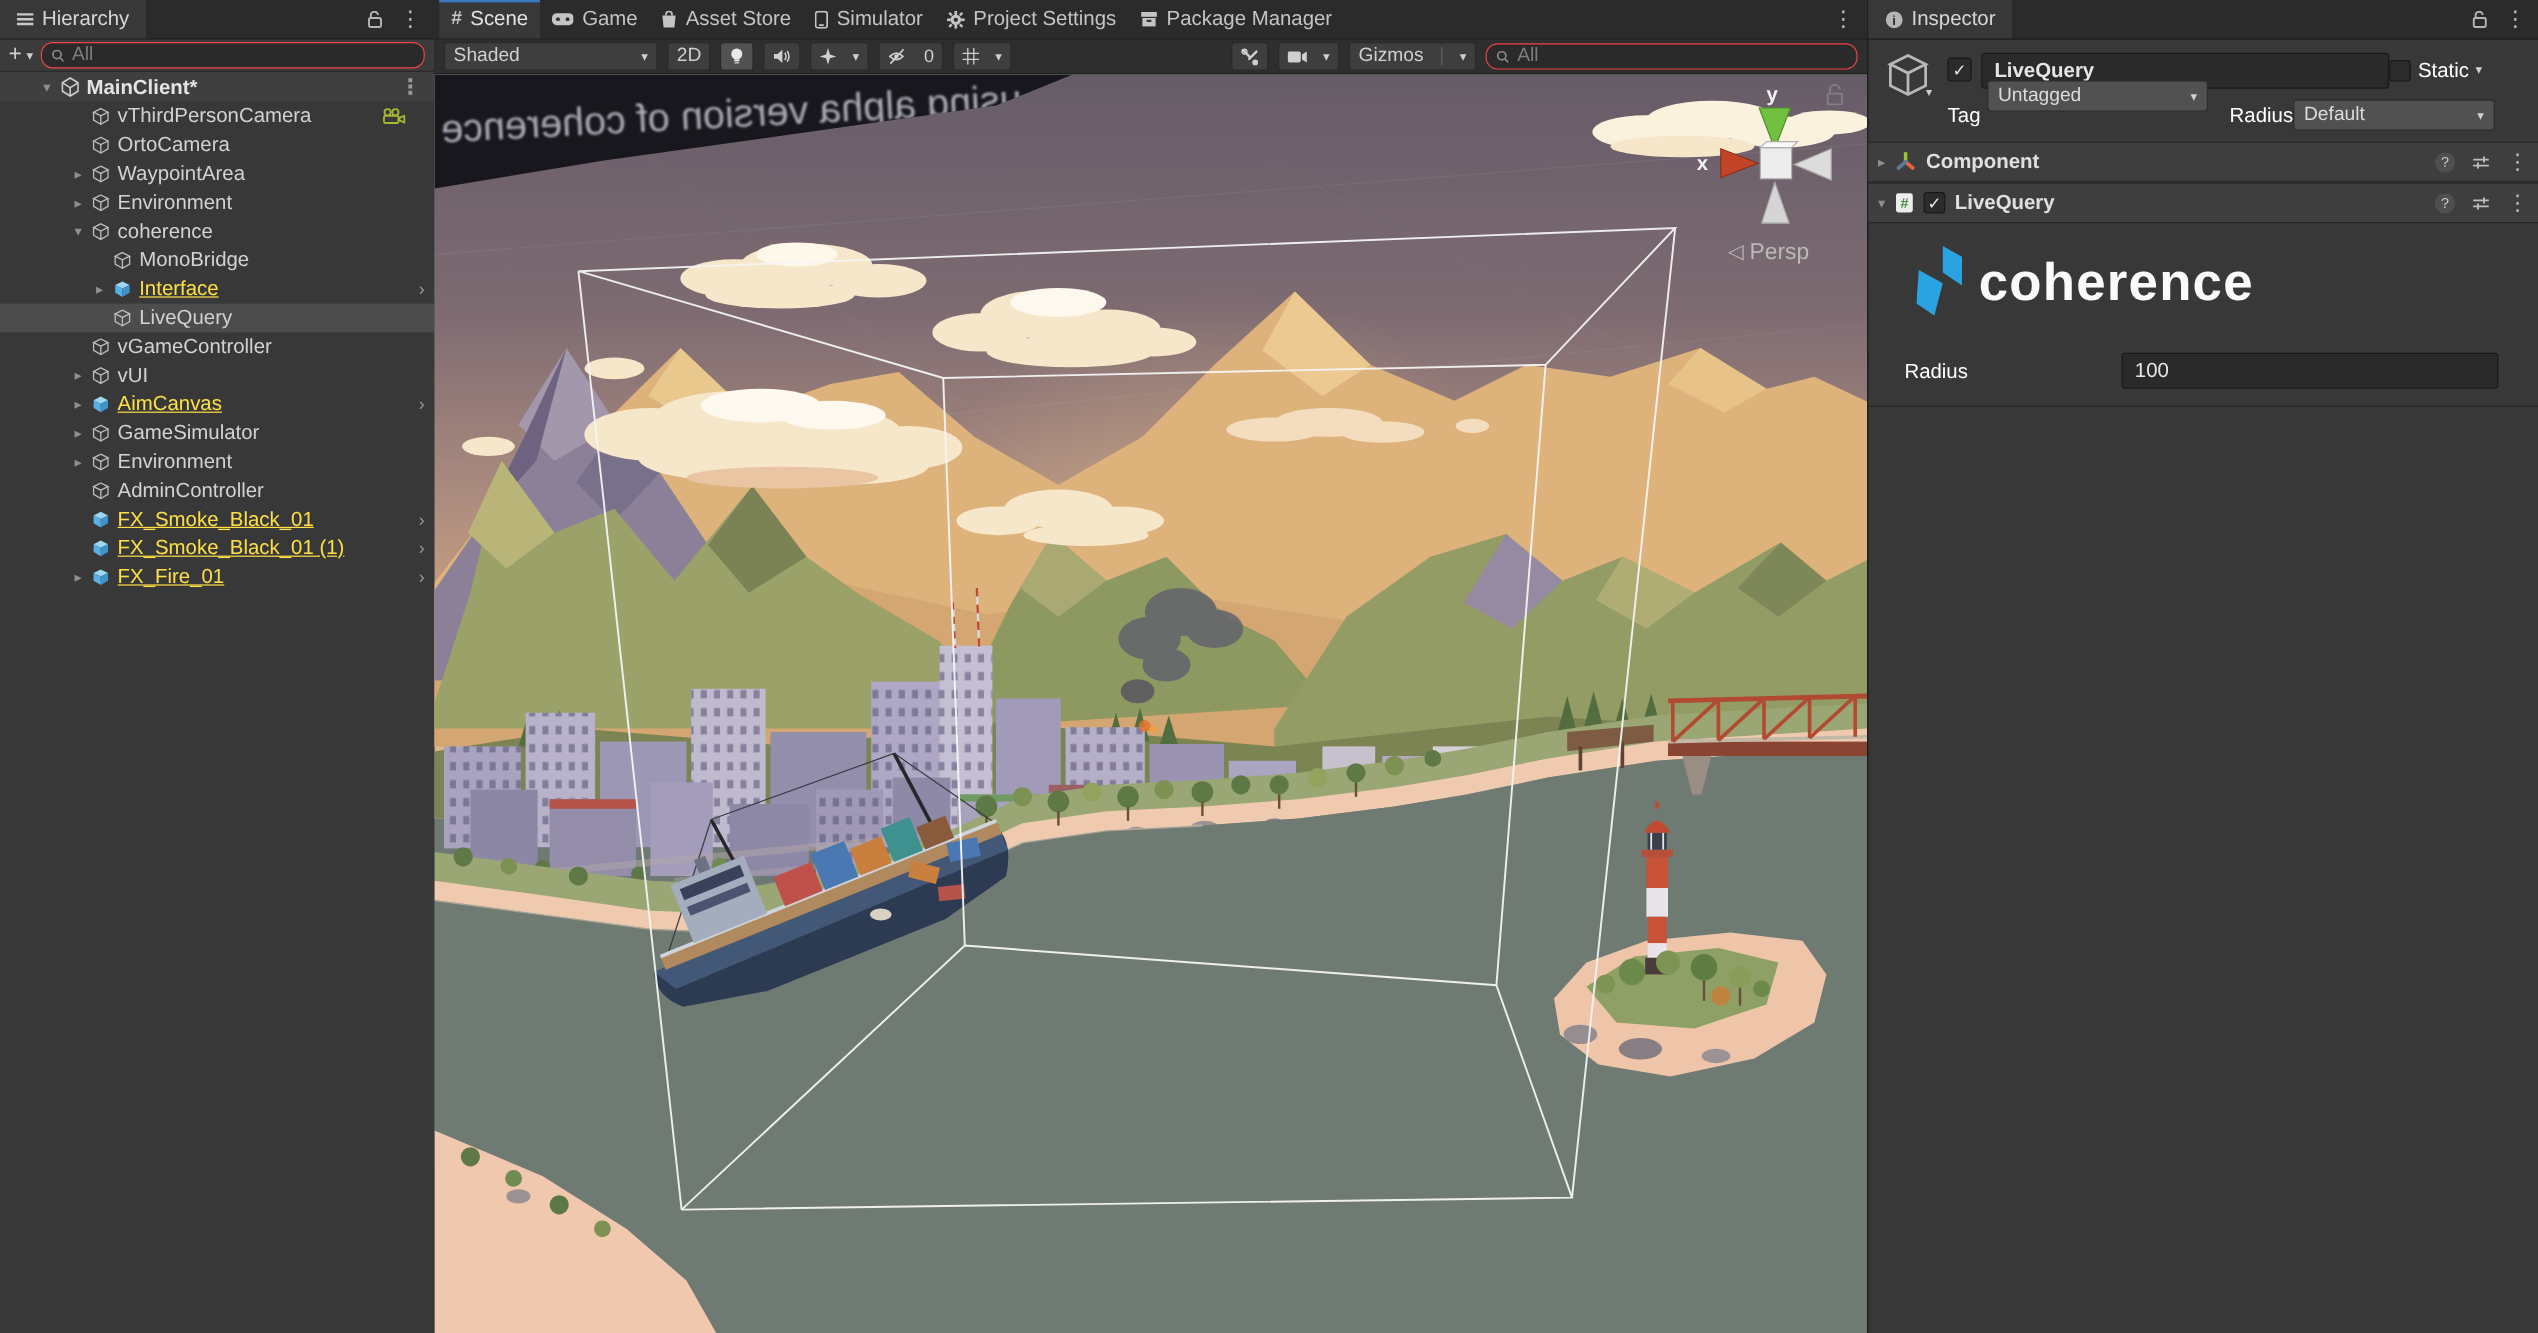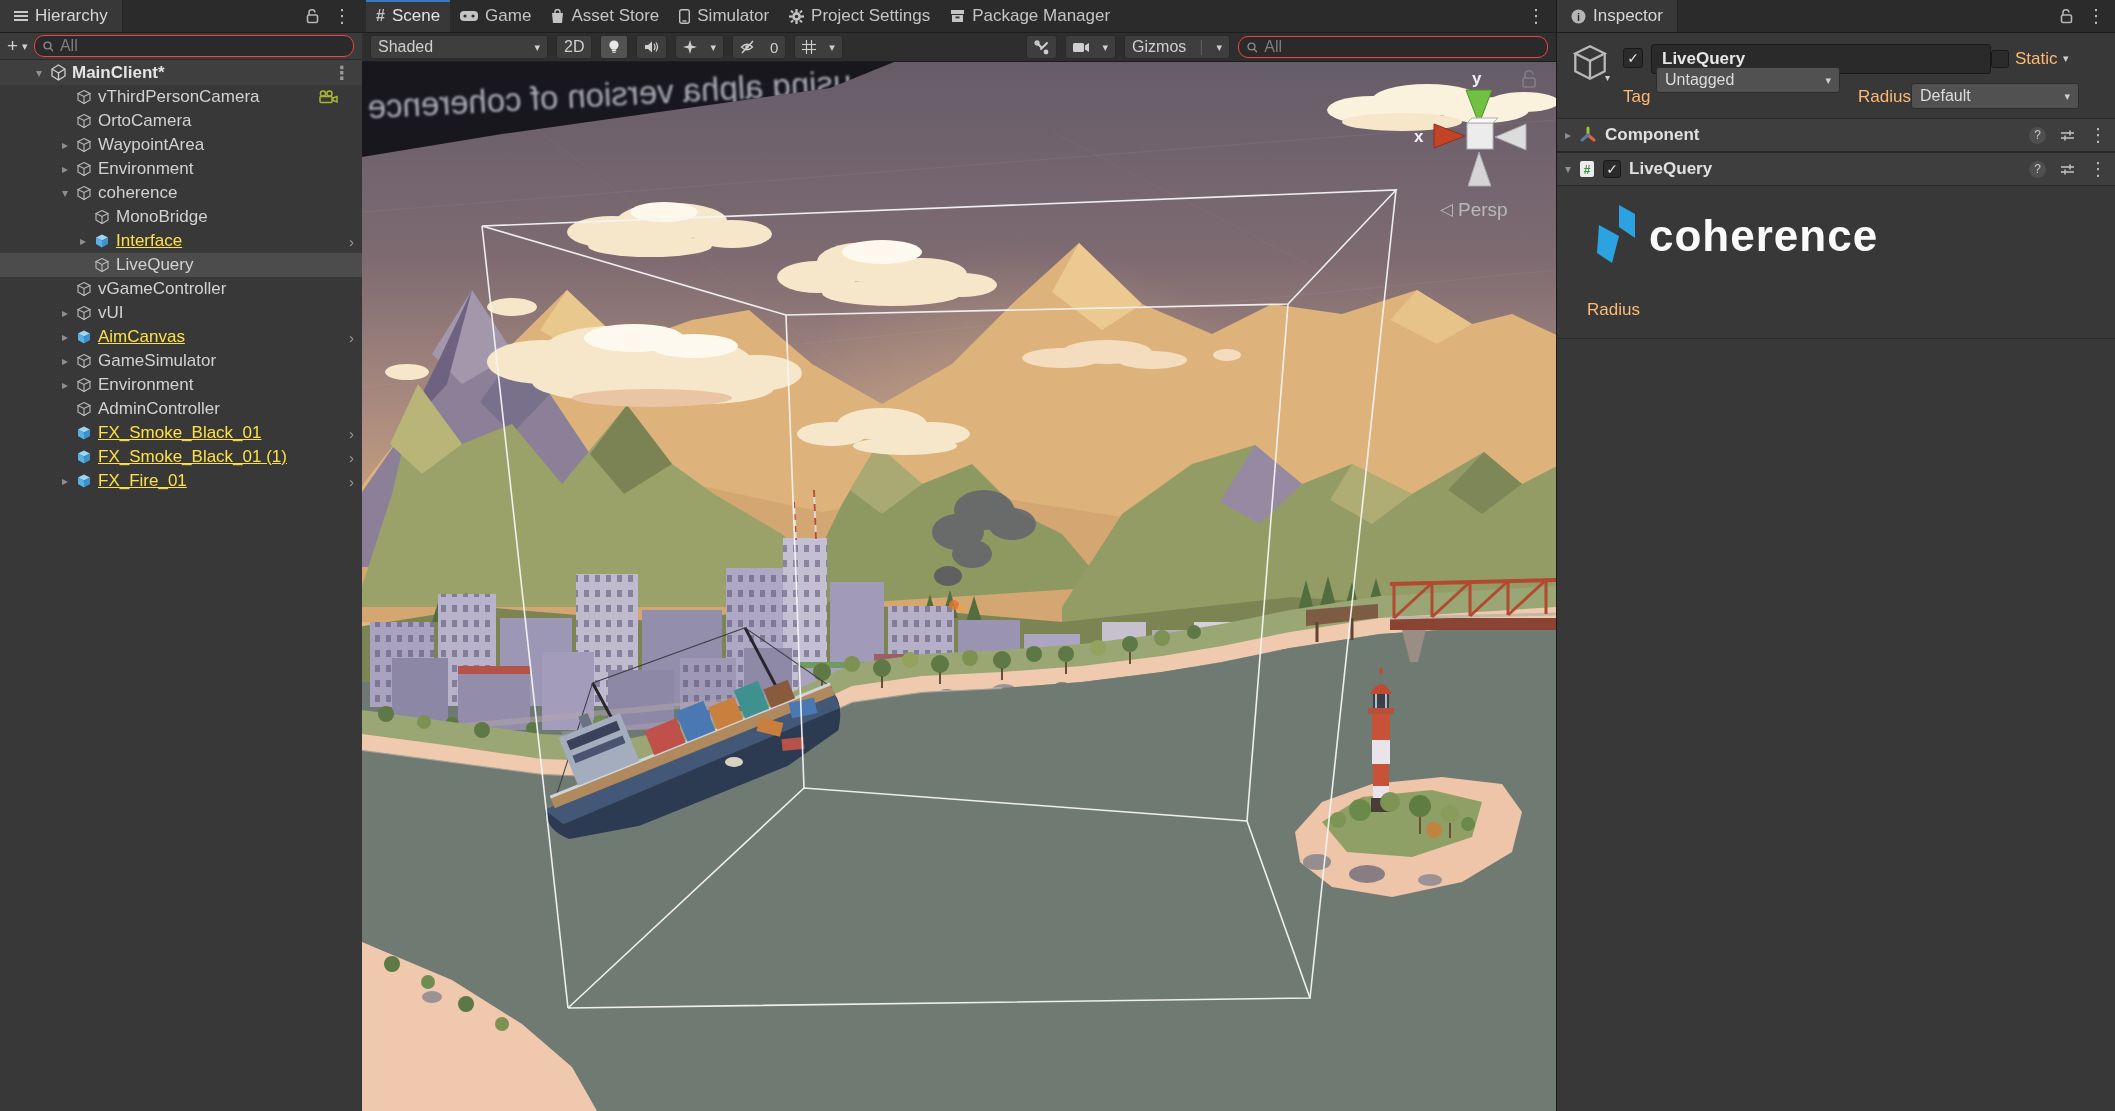--- a/index.html
+++ b/index.html
@@ -47,21 +47,21 @@
   .irow{position:absolute;display:flex;align-items:center;}
   .checkbox{width:18px;height:18px;background:#2b2b2b;border:1px solid #181818;border-radius:3px;display:flex;align-items:center;justify-content:center;color:#e8e8e8;font-size:14px;flex:none;}
   .field{background:#2a2a2a;border:1px solid #191919;border-radius:3px;color:#e6e6e6;display:flex;align-items:center;padding:0 8px;}
   .field input{background:transparent;border:none;outline:none;color:#e6e6e6;font-size:17px;width:100%;font-family:inherit;}
   .ddown{background:#515151;border:1px solid #2d2d2d;border-radius:3px;color:#dcdcdc;display:flex;align-items:center;padding:0 8px;font-size:16px;}
   .ddown .caret{margin-left:auto;}
   .comp-head{position:absolute;left:0;right:0;height:34px;background:#3e3e3e;border-top:1px solid #272727;border-bottom:1px solid #272727;display:flex;align-items:center;gap:8px;padding:0 8px;box-sizing:border-box;font-weight:bold;color:#e0e0e0;}
   .comp-head .hicons{margin-left:auto;display:flex;align-items:center;gap:14px;font-weight:normal;}
   .qmark{width:17px;height:17px;border-radius:50%;background:#4f4f4f;color:#c9c9c9;font-size:12px;display:flex;align-items:center;justify-content:center;}
   .ibtn{background:#585858;border:1px solid #393939;border-radius:3px;color:#ececec;display:flex;align-items:center;justify-content:center;font-size:17px;box-shadow:0 1px 0 rgba(0,0,0,.25);}
-  .lab{color:#fdba74;}
+  .lab{color:#ffffff;}
   svg{display:block;}
   text{font-family:"Liberation Sans","DejaVu Sans",sans-serif;}
 </style>
 </head>
 <body>
 
 <div id="app">
 
   <div id="hierarchy" class="abs">
     <div class="tabbar">
@@ -996,17 +996,20 @@
 
     <div class="irow" style="left:40px;top:205px;">
       <svg width="40" height="62" viewBox="0 0 40 62">
         <polygon points="22,0 38,9 38,33 22,22" fill="#2ba3e0"></polygon>
         <polygon points="2,20 22,31 15,58 0,48" fill="#2ba3e0"></polygon>
       </svg>
       <span style="font-size:44px;font-weight:bold;color:#fafafa;letter-spacing:1px;margin-left:12px;">coherence</span>
     </div>
 
     <div class="irow lab" style="left:30px;top:300px;">Radius</div>
+    <div class="field" style="position:absolute;left:211px;top:294px;width:296px;height:28px;">
+      <input value="100" style="">
+    </div>
 
     <div style="position:absolute;left:0;top:338px;width:559px;border-top:1px solid #2a2a2a;"></div>
 
   </div>
 </div>
 
 </body></html>

